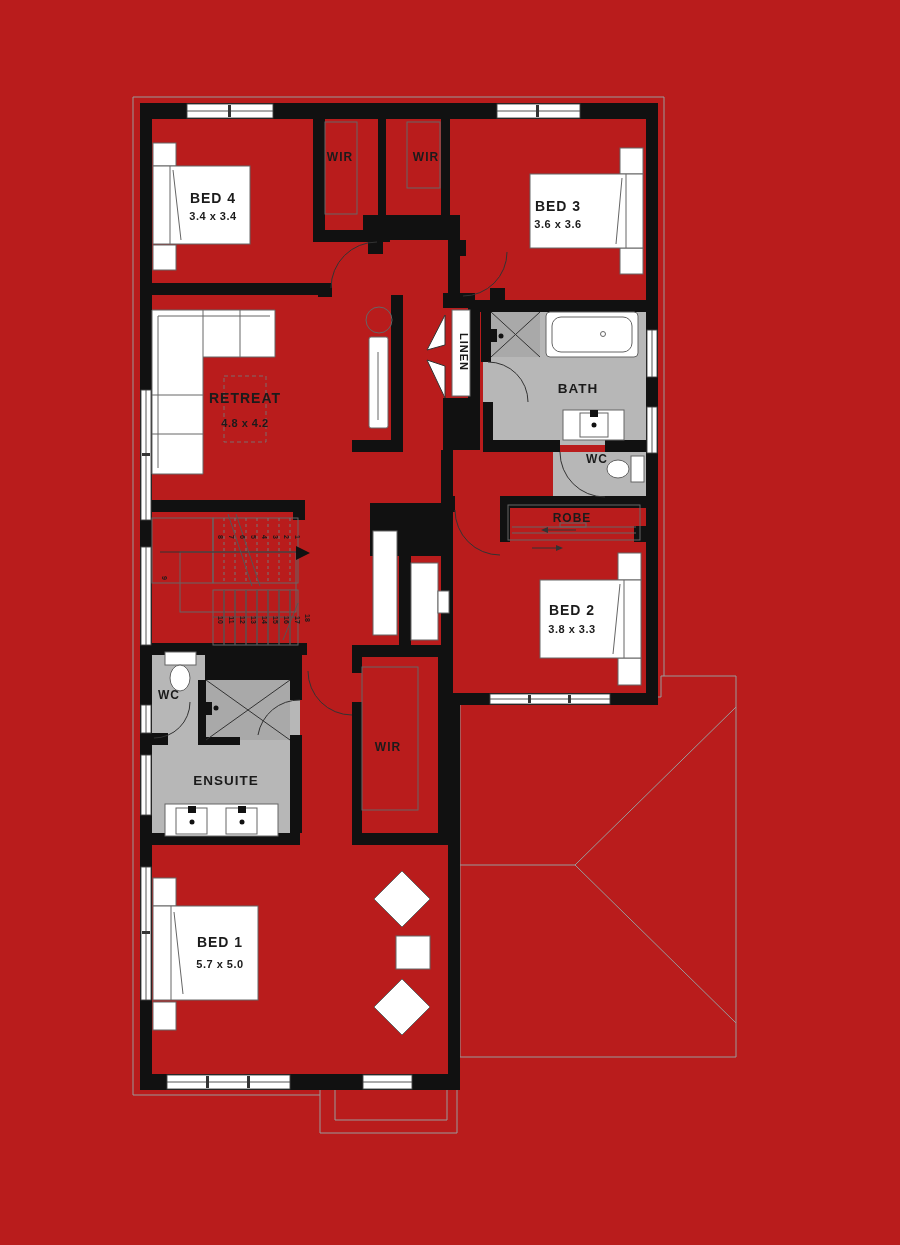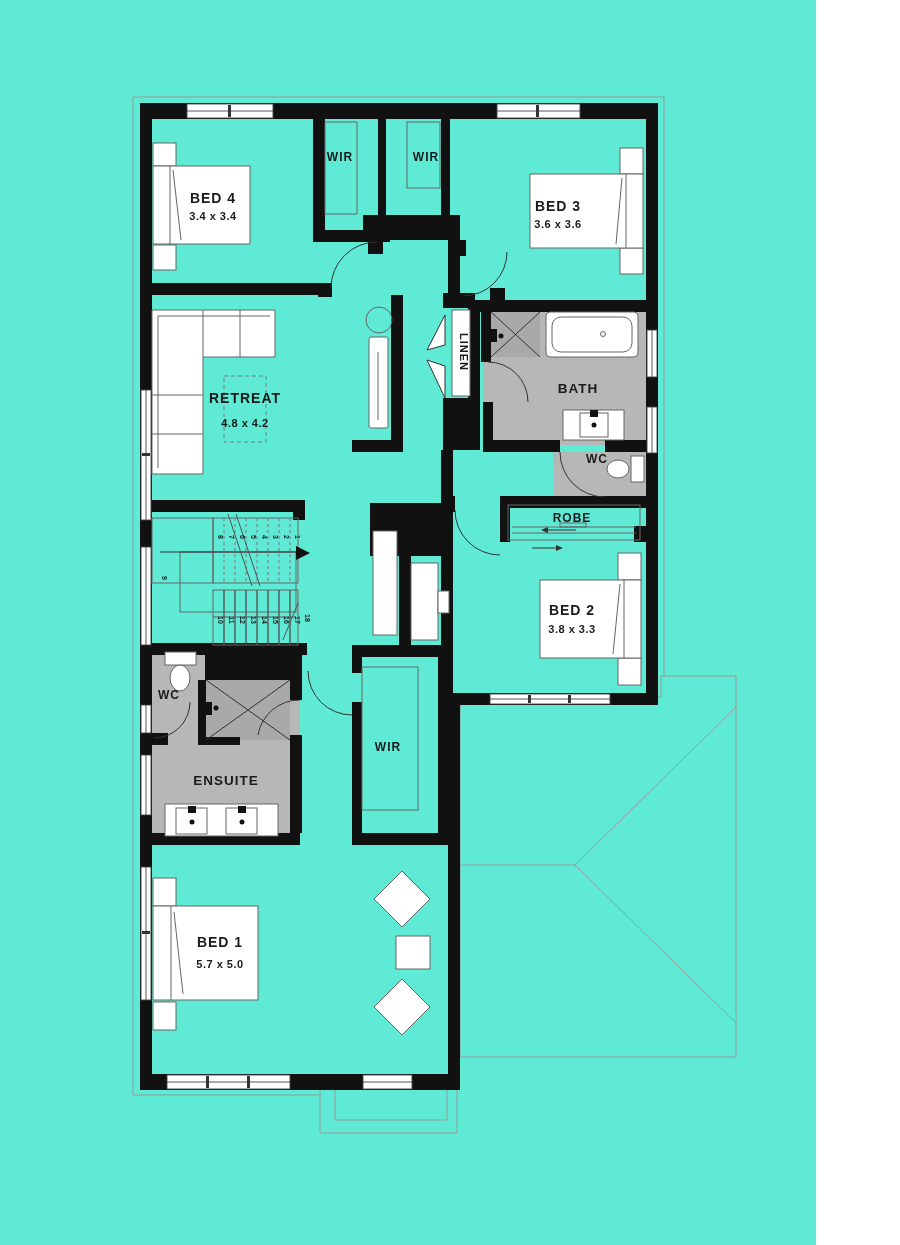--- a/index.html
+++ b/index.html
@@ -1,16 +1,16 @@
 <!DOCTYPE html>
 <html><head>
 <meta charset="utf-8">
 <style>
   html,body{margin:0;padding:0;background:#ffffff;}
-  .canvas{position:relative;width:816px;height:1245px;background:#5eead4;overflow:hidden;}
+  .canvas{position:relative;width:900px;height:1245px;background:#b91c1c;overflow:hidden;}
   svg{display:block;}
   .wall{fill:#111111;stroke:none;}
   .furn{fill:#ffffff;stroke:#666666;stroke-width:1;}
   .furnline{stroke:#666666;stroke-width:1;fill:none;}
   .thin{stroke:#444444;stroke-width:0.9;fill:none;}
   .roof{stroke:#9a9a9a;stroke-width:1;fill:none;}
   .arc{stroke:#333333;stroke-width:1;fill:none;}
   .winrect{fill:#ffffff;stroke:#444444;stroke-width:0.9;}
   .tick{fill:#333333;}
   .txt{font-family:"Liberation Sans",sans-serif;fill:#1b1b1b;font-weight:bold;letter-spacing:1px;}

